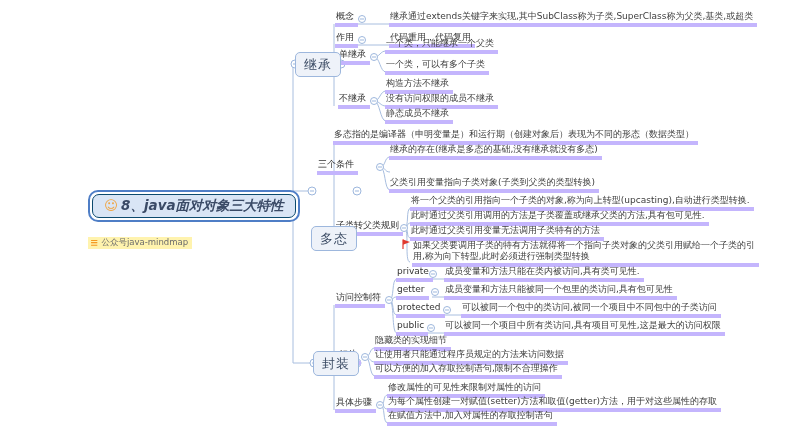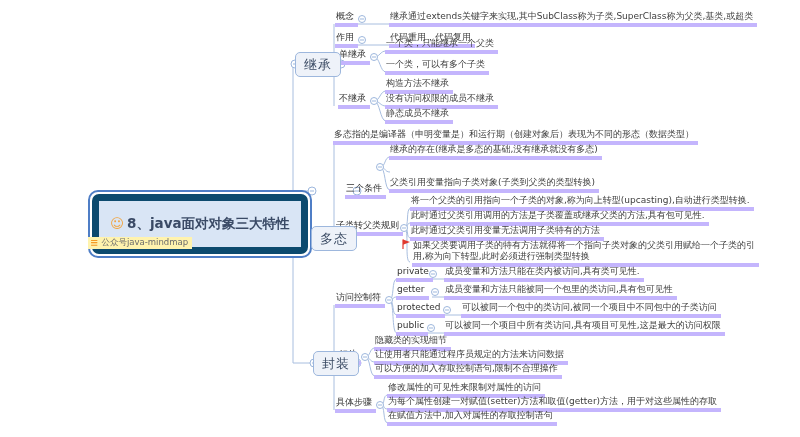--- a/index.html
+++ b/index.html
@@ -11,22 +11,22 @@
      white-space:nowrap;border-bottom:4px solid #c4b5fd;padding:0 4px 1px 1px;cursor:default;}
   .lb{color:#333;}
   .wrap{white-space:normal;max-width:342px;}
   
   .branch{position:absolute;z-index:3;width:44px;height:23px;background:#eef2f9;
      border:1px solid #9db7dd;border-radius:5px;color:#3a4a63;font-size:13px;
      display:flex;align-items:center;justify-content:center;letter-spacing:1px;}
   
   .central{position:absolute;left:88px;top:190px;z-index:3;border:2px solid #4f7ec6;
      border-radius:10px;background:#ffffff;padding:2px;}
-  .central-in{background:#d9e5f5;border:7px solid #0c4a6e;border-radius:7px;
-     padding:14px 11px;font-size:13.5px;font-weight:bold;color:#3a4a66;white-space:nowrap;}
+  .central-in{background:#d9e5f5;border:1px solid #0c4a6e;border-radius:7px;
+     padding:2px 11px;font-size:13.5px;font-weight:bold;color:#3a4a66;white-space:nowrap;font-style:italic;}
   .emoji{color:#f2a33c;font-weight:normal;margin-right:3px;}
   .tag{position:absolute;left:88px;top:237px;z-index:3;background:#fff3ae;
      font-size:8.5px;line-height:11px;color:#6b6b6b;padding:0 4px 1px 2px;
      display:flex;align-items:center;gap:3px;}
   .tag-ic{color:#f59a23;font-weight:bold;font-size:10px;line-height:10px;}
 </style>
 </head>
 <body>
 
 <div id="stage">
@@ -140,21 +140,21 @@
   <span class="t" style="left:389px;top:32px;">代码重用，代码复用</span>
   <span class="lb" style="left:338px;top:49px;">单继承</span>
   <span class="t" style="left:385px;top:38px;">一个类，只能继承一个父类</span>
   <span class="t" style="left:385px;top:59px;">一个类，可以有多个子类</span>
   <span class="lb" style="left:338px;top:93px;">不继承</span>
   <span class="t" style="left:385px;top:78px;">构造方法不继承</span>
   <span class="t" style="left:385px;top:93px;">没有访问权限的成员不继承</span>
   <span class="t" style="left:385px;top:108px;">静态成员不继承</span>
 
   <span class="t" style="left:333px;top:129px;">多态指的是编译器（申明变量是）和运行期（创建对象后）表现为不同的形态（数据类型）</span>
-  <span class="lb" style="left:345px;top:159px;margin-top:24px;">三个条件</span>
+  <span class="lb" style="left:317px;top:159px;">三个条件</span>
   <span class="t" style="left:389px;top:144px;">继承的存在(继承是多态的基础,没有继承就没有多态)</span>
   <span class="t" style="left:389px;top:177px;">父类引用变量指向子类对象(子类到父类的类型转换)</span>
   <span class="lb" style="left:335px;top:220px;">子类转父类规则</span>
   <span class="t" style="left:410px;top:195px;">将一个父类的引用指向一个子类的对象,称为向上转型(upcasting),自动进行类型转换.</span>
   <span class="t" style="left:410px;top:210px;">此时通过父类引用调用的方法是子类覆盖或继承父类的方法,具有包可见性.</span>
   <span class="t" style="left:410px;top:225px;">此时通过父类引用变量无法调用子类特有的方法</span>
   <span class="t wrap" style="left:412px;top:240px;">如果父类要调用子类的特有方法就得将一个指向子类对象的父类引用赋给一个子类的引用,称为向下转型,此时必须进行强制类型转换</span>
 
   <span class="lb" style="left:335px;top:292px;">访问控制符</span>
   <span class="lb" style="left:396px;top:266px;">private</span>

